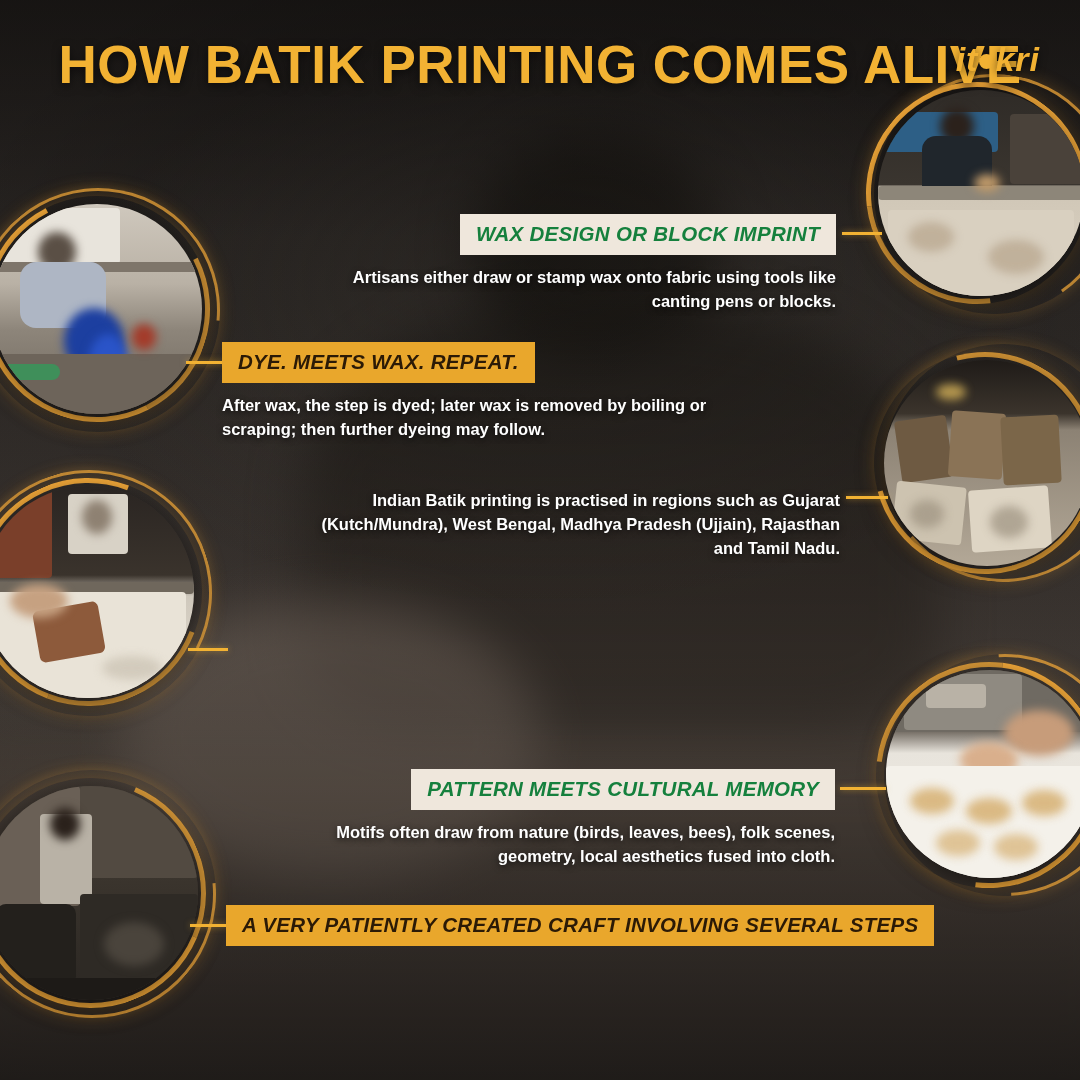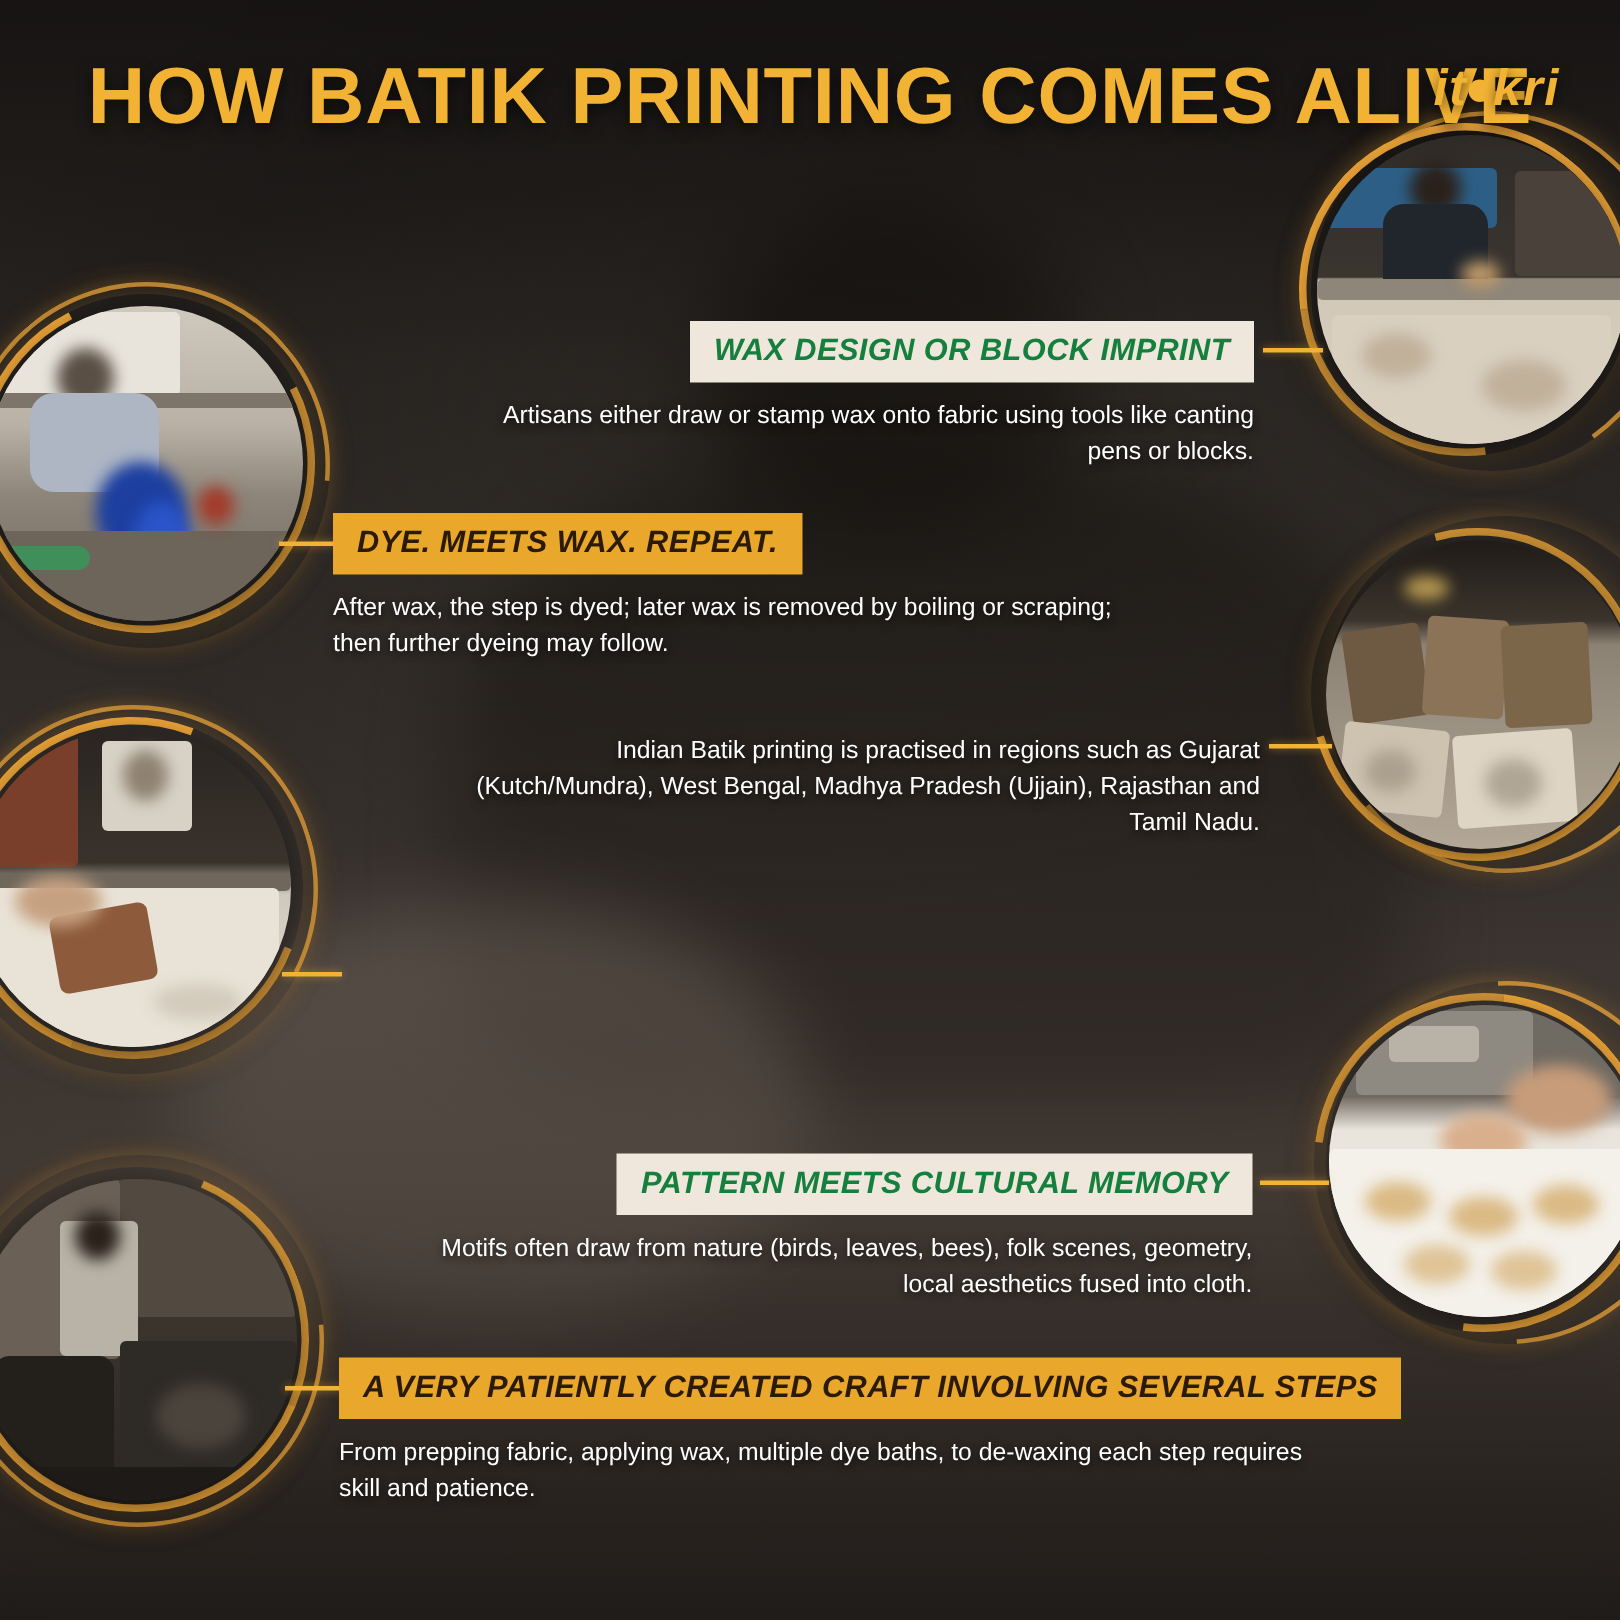--- a/index.html
+++ b/index.html
@@ -90,21 +90,21 @@
     letter-spacing: 0.3px;
     padding: 8px 16px 9px 16px;
     white-space: nowrap;
   }
   .heading.cream { background: #efe7dc; color: #15803d; }
   .heading.amber { background: #e9a72c; color: #2b1a06; }
   .body {
     margin-top: 11px;
     color: #ffffff;
     font-size: 16.5px;
-    font-weight: 400;
+    font-weight: 700;
     line-height: 1.45;
     text-shadow: 0 2px 6px rgba(0,0,0,0.65);
   }
   .align-right { text-align: right; }
   .align-left  { text-align: left; }
 
   
   .tick {
     position: absolute; z-index: 6;
     height: 3px; background: #f2b233;
@@ -274,16 +274,15 @@
 
   <div class="tick" style="left:840px; top:787px; width:46px;"></div>
   <div class="block align-right" style="left:290px; top:769px; width:545px;">
     <div class="heading cream">PATTERN MEETS CULTURAL MEMORY</div>
     <div class="body">Motifs often draw from nature (birds, leaves, bees), folk scenes, geometry, local aesthetics fused into cloth.</div>
   </div>
 
   <div class="tick" style="left:190px; top:924px; width:38px;"></div>
   <div class="block align-left" style="left:226px; top:905px; width:660px;">
     <div class="heading amber">A VERY PATIENTLY CREATED CRAFT INVOLVING SEVERAL STEPS</div>
-    <div class="body">From prepping fabric, applying wax, multiple dye baths, to de-waxing each step requires skill and patience.</div>
   </div>
 
 </div>
 
 </body></html>

